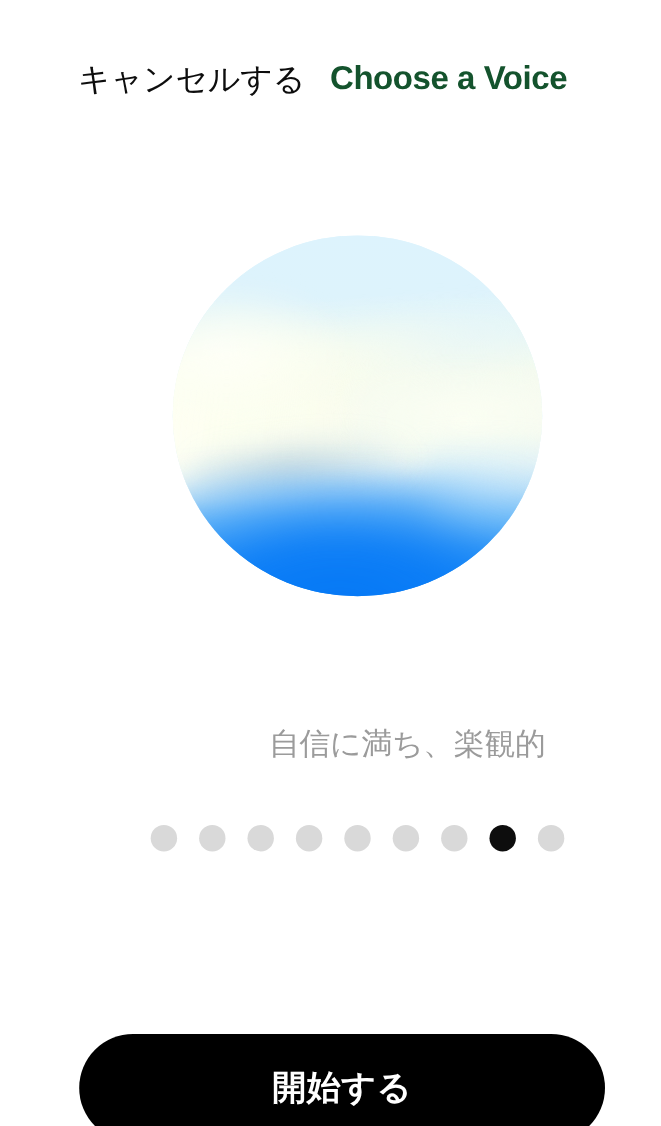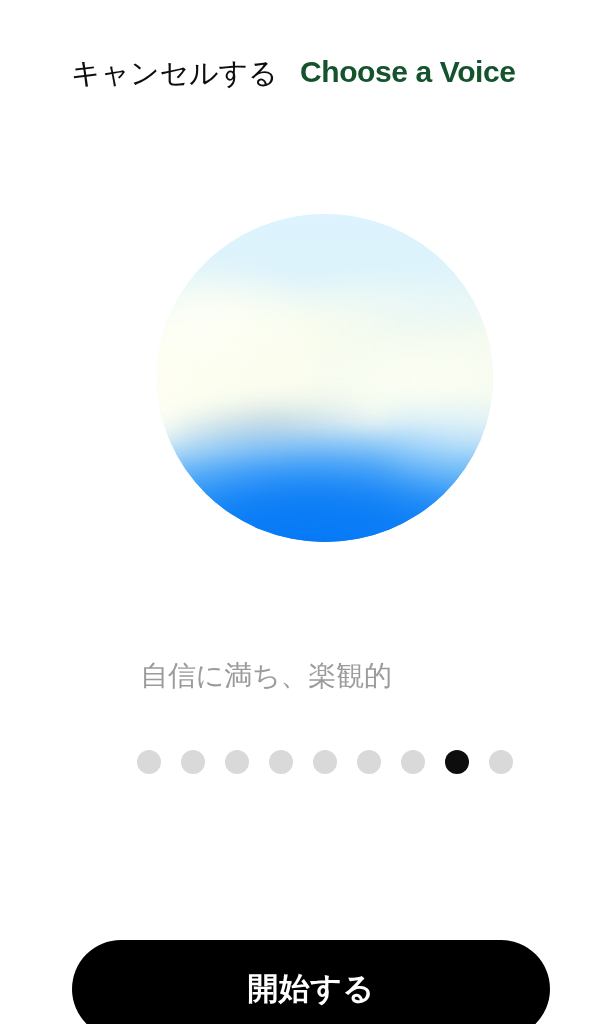--- a/index.html
+++ b/index.html
@@ -189,21 +189,21 @@
     line-height: 50px;
     font-weight: 700;
     color: #0a0a0a;
     letter-spacing: -0.6px;
   }
   .voice-desc {
     position: absolute;
     left: 0;
     top: 620px;
     width: 484px;
-    text-align: center;
+    text-align: right;
     font-size: 28px;
     line-height: 40px;
     font-weight: 400;
     color: #9b9b9b;
     letter-spacing: -0.2px;
   }
 
   
   .pager {
     position: absolute;

